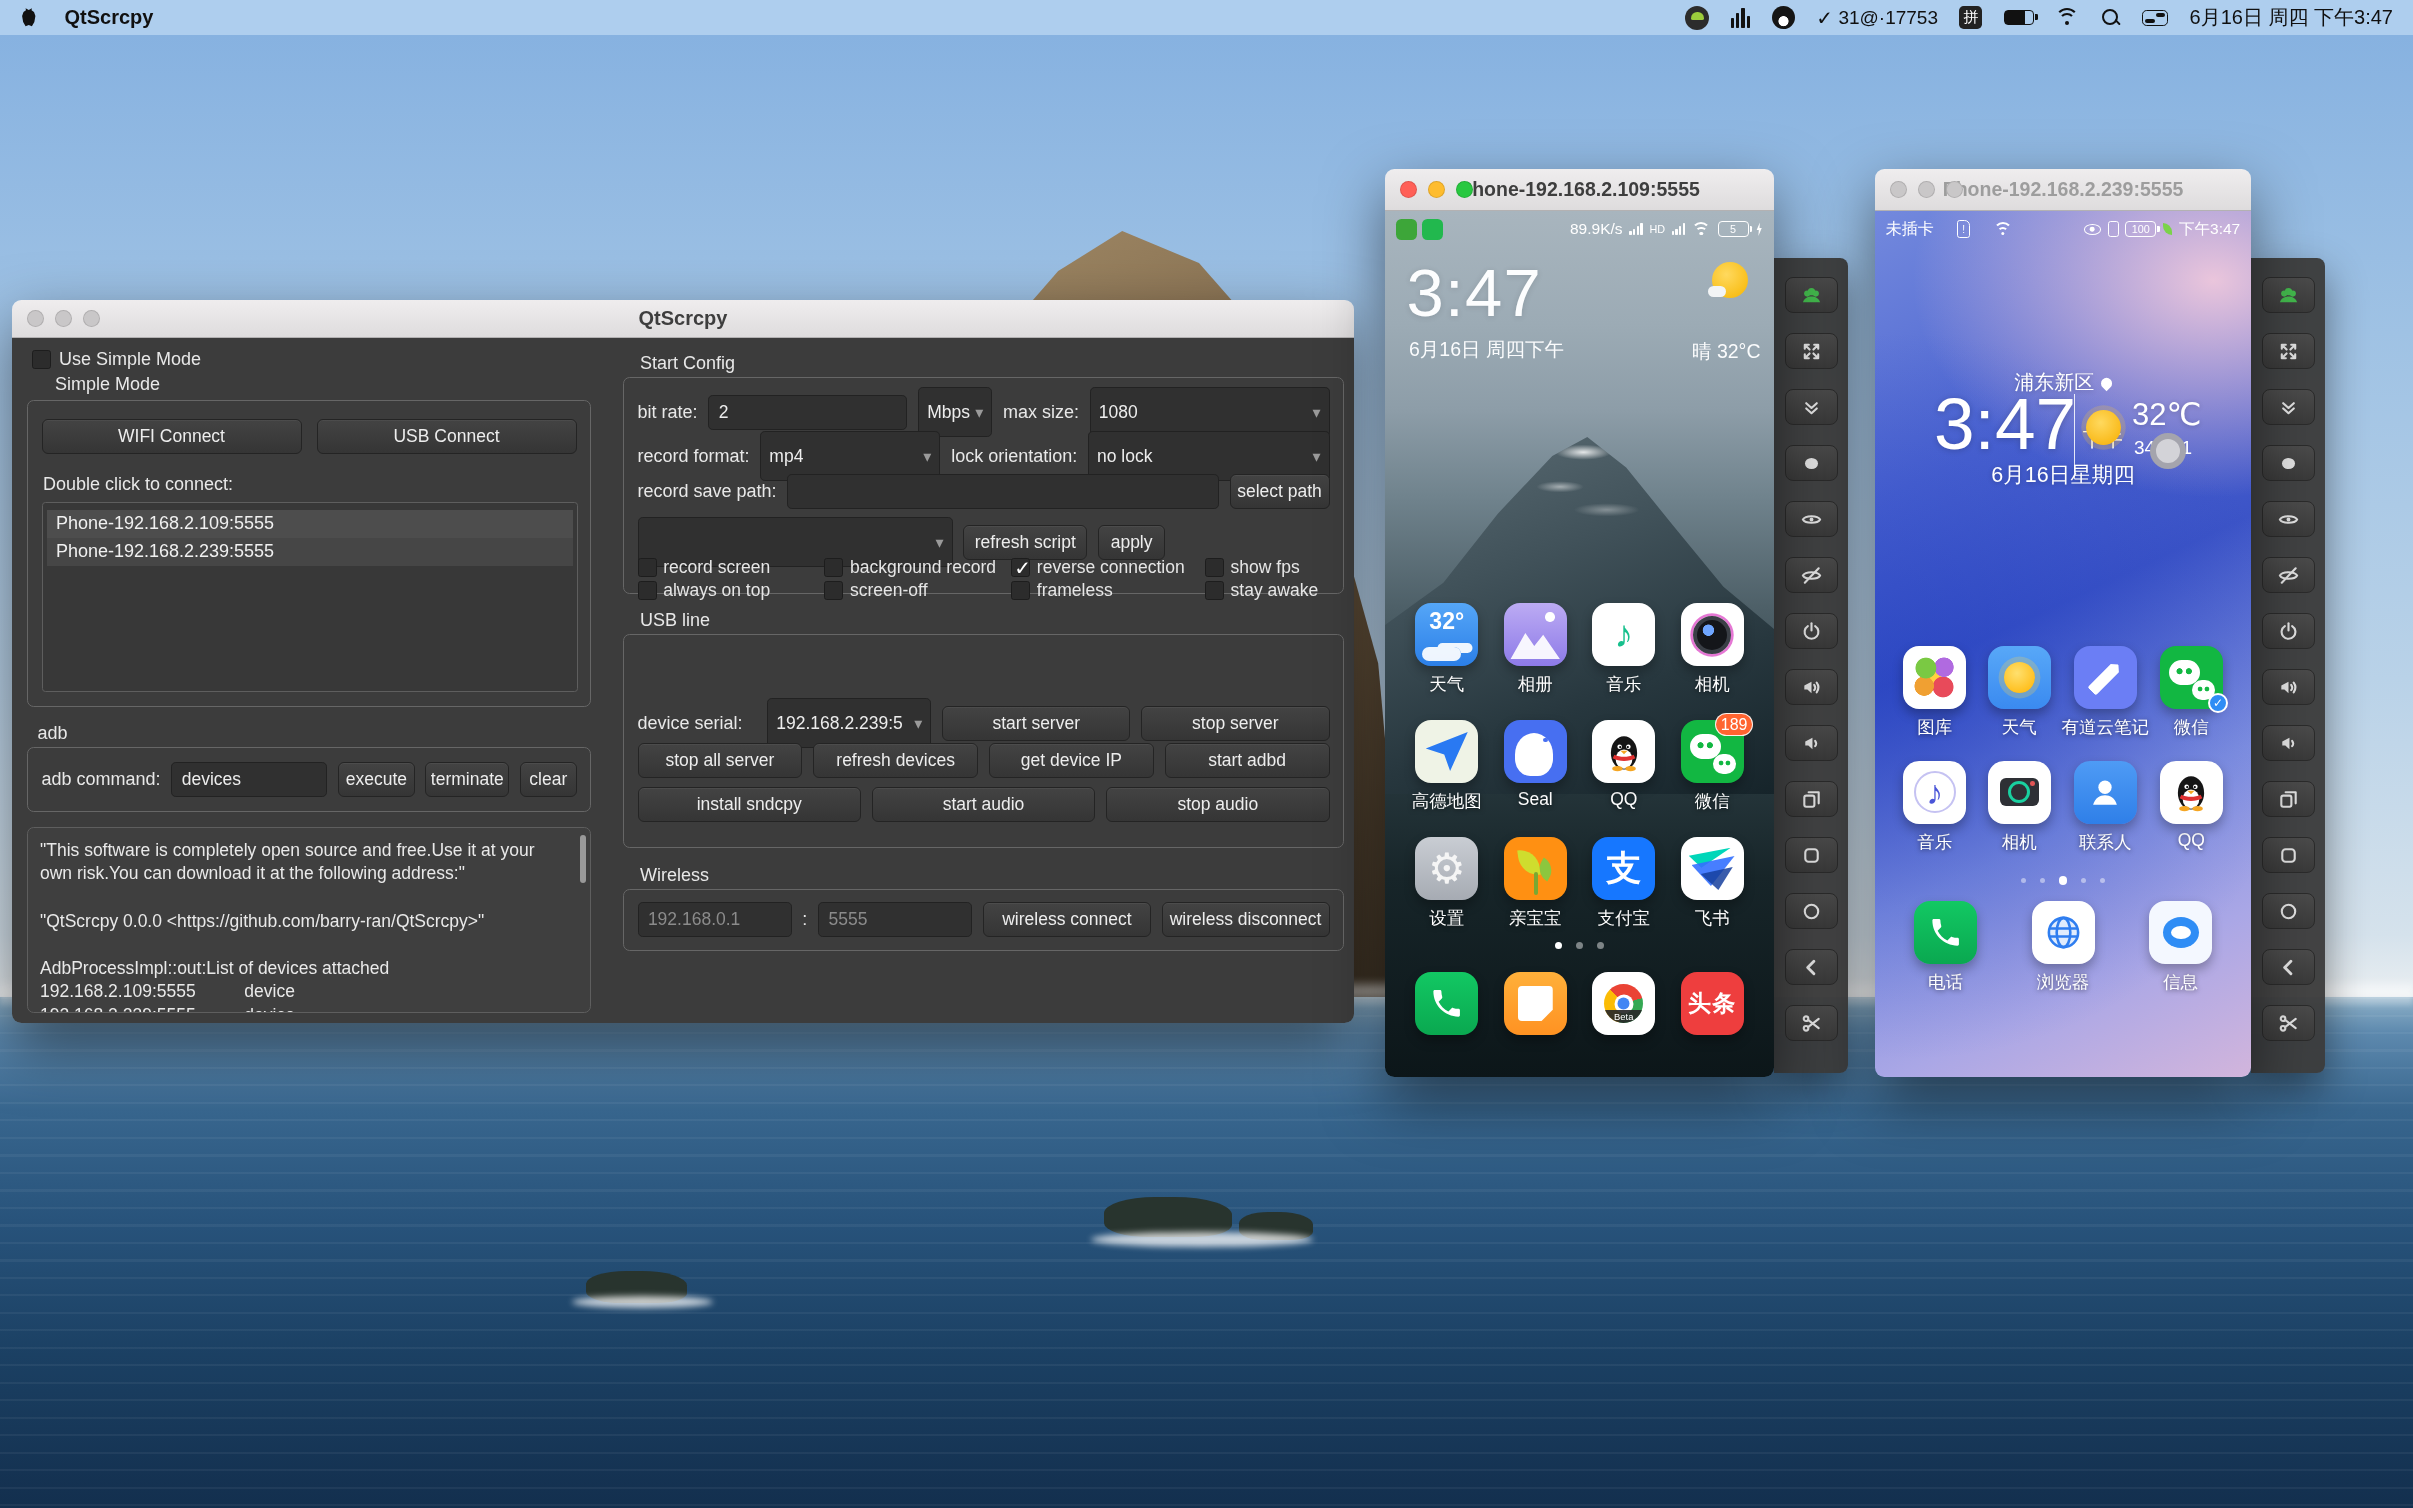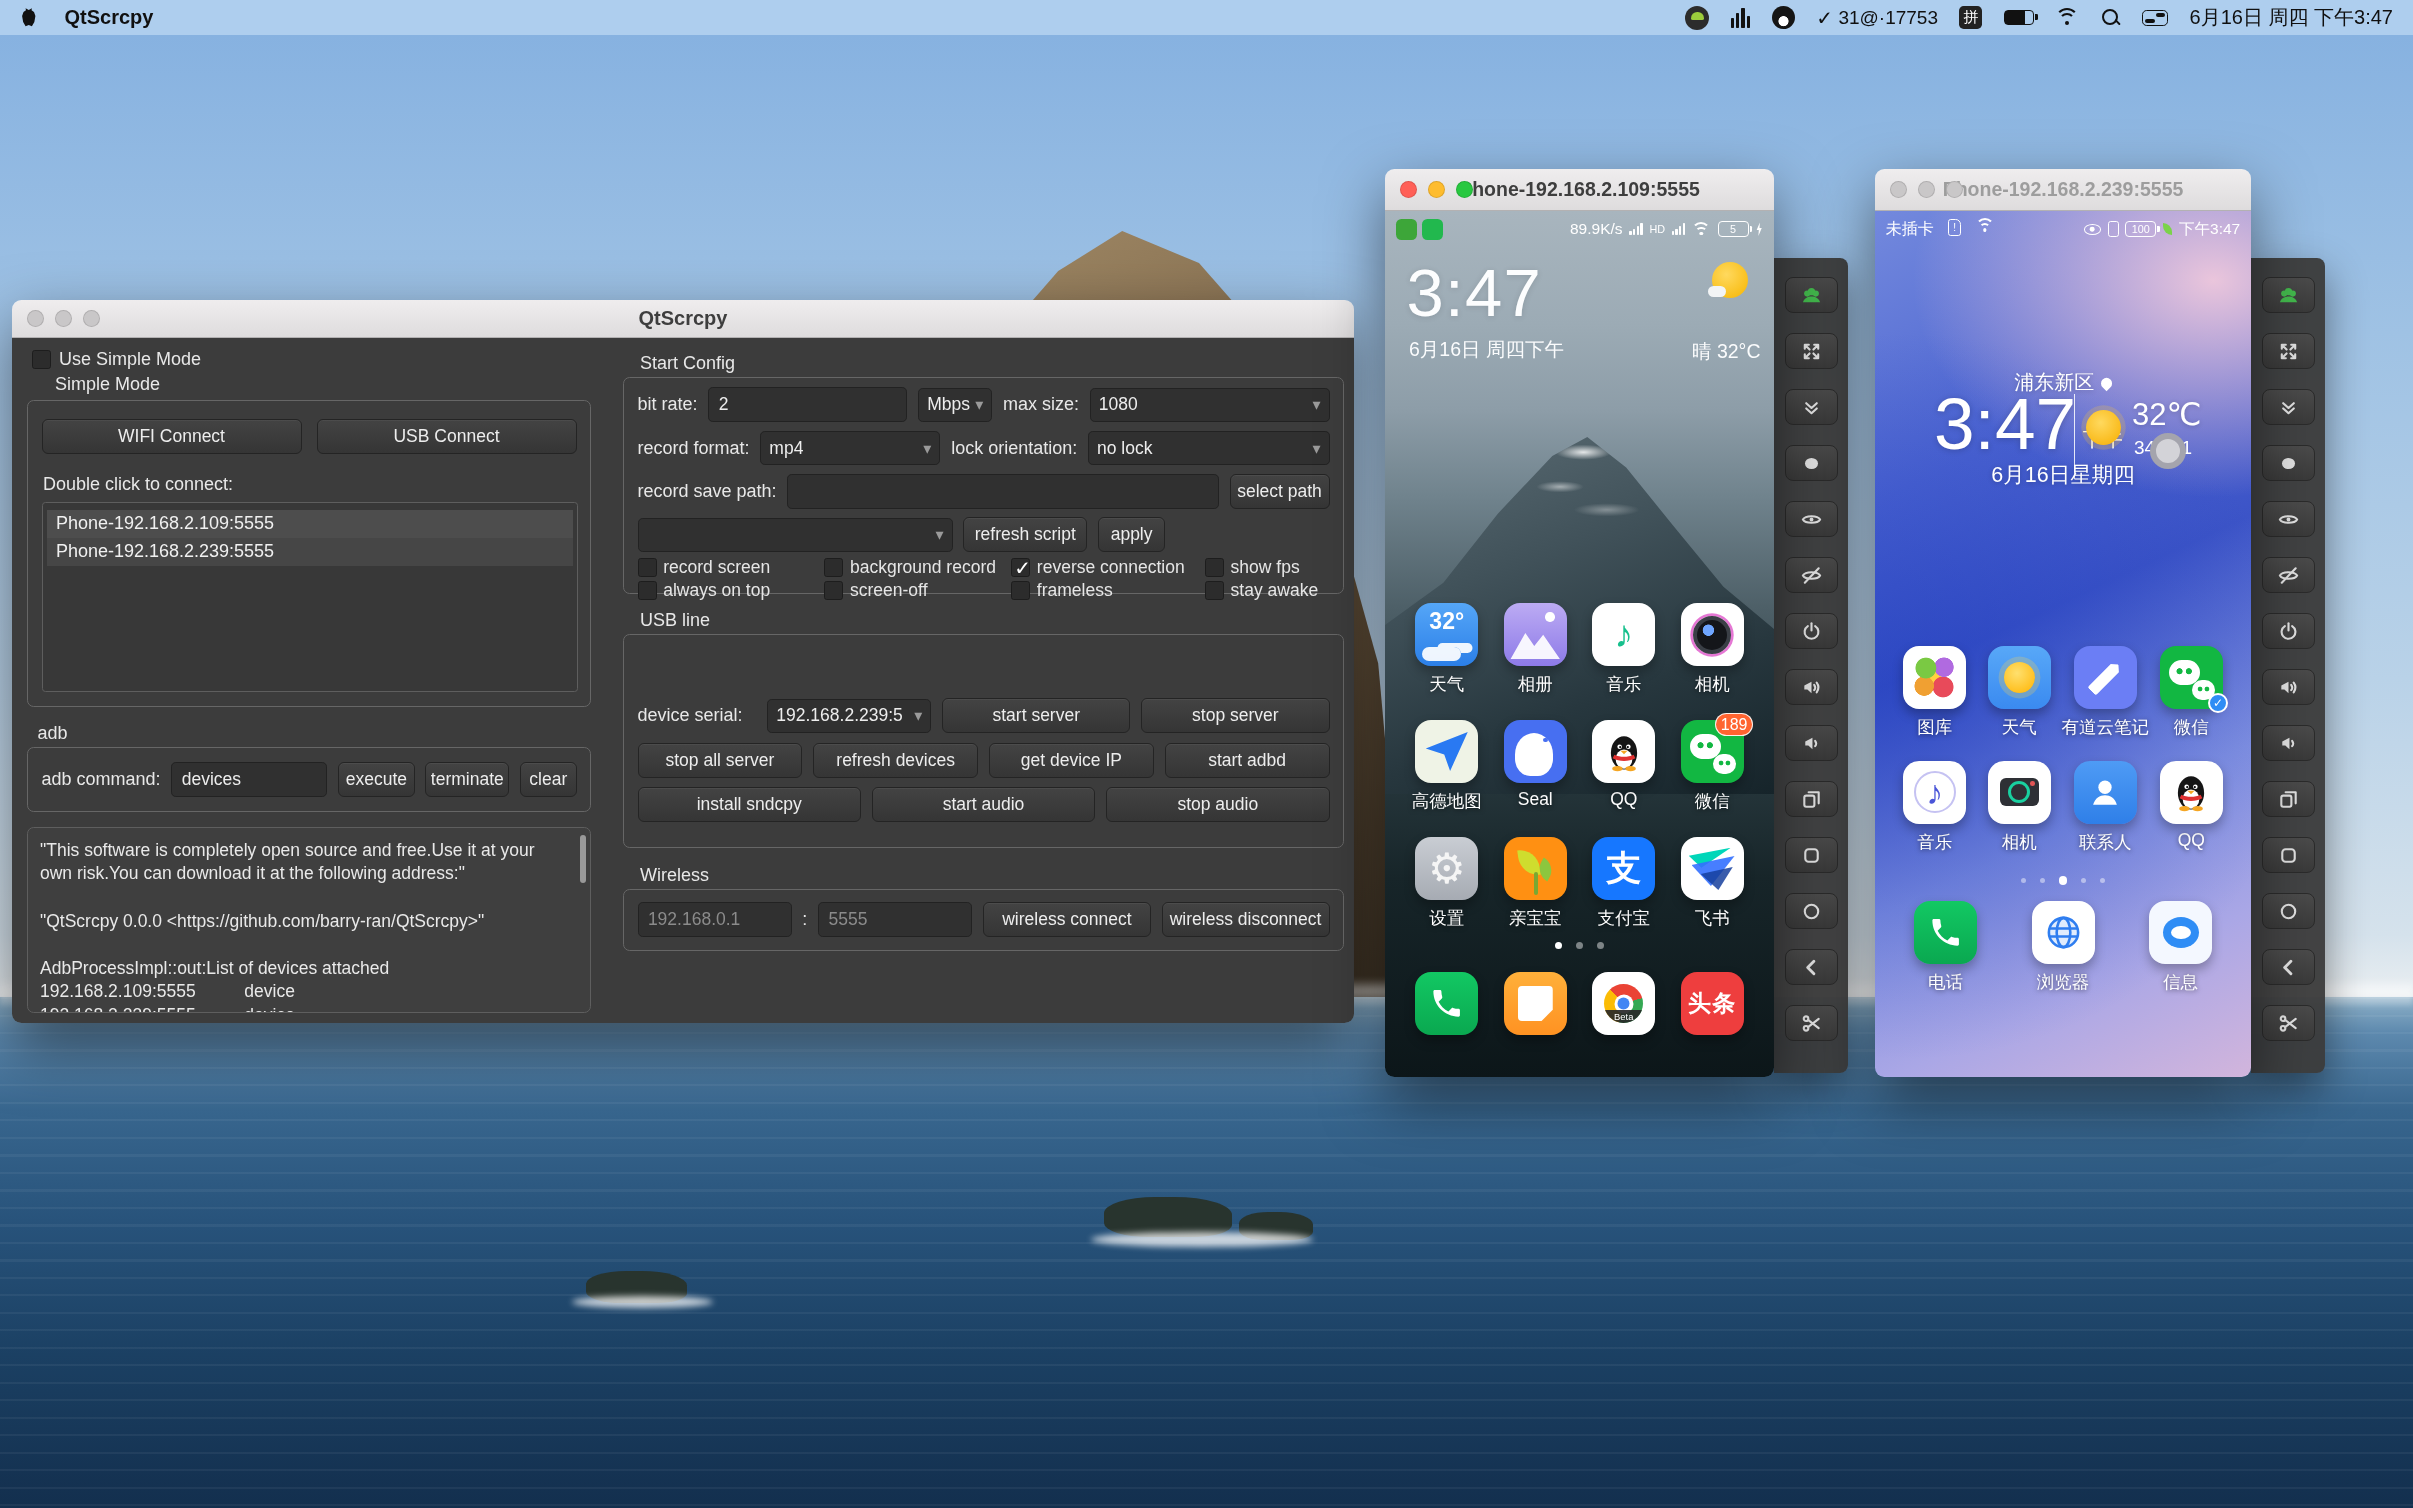--- a/index.html
+++ b/index.html
@@ -48,21 +48,21 @@
 .title.inactive{color:#9d9d9d}
 .tlg{display:flex;gap:10.8px;margin-left:15px;z-index:2}
 .tl{width:17px;height:17px;border-radius:50%;border:0.7px solid rgba(0,0,0,.12)}
 .tl.gray{background:#c9c7c8}.tl.red{background:#ff5f57}.tl.yel{background:#febc2e}.tl.grn{background:#28c840}
 
 .winbody{position:absolute;left:0;top:38px;right:0;bottom:0;background:#3c3c3c}
 .lbl{color:#e8e8e8;font-size:18px;white-space:nowrap}
 .btn{background:linear-gradient(#434343,#353535);border:1px solid #242424;border-radius:6px;color:#ededed;font-size:17.5px;display:flex;align-items:center;justify-content:center;height:35px;box-shadow:inset 0 0.7px 0 rgba(255,255,255,.07);white-space:nowrap}
 .inp{background:#303030;border:1.3px solid #222;border-radius:4.7px;color:#ededed;font-size:17.5px;padding:0 9.4px;height:35px;font-family:inherit;outline:none}
 .inp::placeholder{color:#8b8b8b}
-.combo{background:#303030;border:1.3px solid #222;border-radius:4.7px;color:#ededed;font-size:17.5px;padding:4px 8px;height:34px;display:flex;align-items:center}
+.combo{background:#303030;border:1.3px solid #222;border-radius:4.7px;color:#ededed;font-size:17.5px;padding:4px 8px;height:50px;display:flex;align-items:center}
 .combo::after{content:"▾";margin-left:auto;color:#9a9a9a;font-size:16px;padding-left:5.4px}
 .gb{position:absolute;border:0.7px solid #666;border-radius:6.7px}
 .row{position:absolute;left:13.5px;right:13.5px;display:flex;align-items:center;gap:10.8px}
 .cbx{width:19px;height:19px;background:#2c2c2c;border:1.3px solid #1d1d1d;border-radius:2.7px;position:relative;flex:none}
 .cbx.checked::after{content:"✓";position:absolute;left:2px;top:-2.7px;color:#fff;font-size:20px;font-weight:bold}
 .cblbl{color:#e6e6e6;font-size:17.5px;white-space:nowrap}
 .cbitem{display:flex;align-items:center;gap:6.7px}
 .list{position:absolute;background:#383838;border:0.7px solid #5e5e5e;border-radius:3.4px;padding:6.7px 4px}
 .litem{height:28px;display:flex;align-items:center;padding:0 9.4px;color:#f0f0f0;font-size:18px}
 .litem.sel1{background:#4d4d4d}.litem.sel2{background:#464646}
@@ -741,21 +741,21 @@
     <div class="title inactive">Phone-192.168.2.239:5555</div>
     <div class="tlg">
       <div class="tl gray"></div>
       <div class="tl gray"></div>
       <div class="tl gray"></div>
     </div>
   </div>
   <div class="pscreen">
     <div class="p2bg"></div>
     <div class="pstatus">
-      <div style="display:flex;align-items:flex-start;gap:14px;font-size:16px">
+      <div style="display:flex;align-items:center;gap:23px;font-size:16px">
         <span>未插卡</span>
         <span class="sim">!</span>
         <span class="wifi-s">
             <i></i>
             <i></i>
             <i></i>
           </span>
       </div>
       <div class="pst-right">
         <span class="eye-s"></span>

